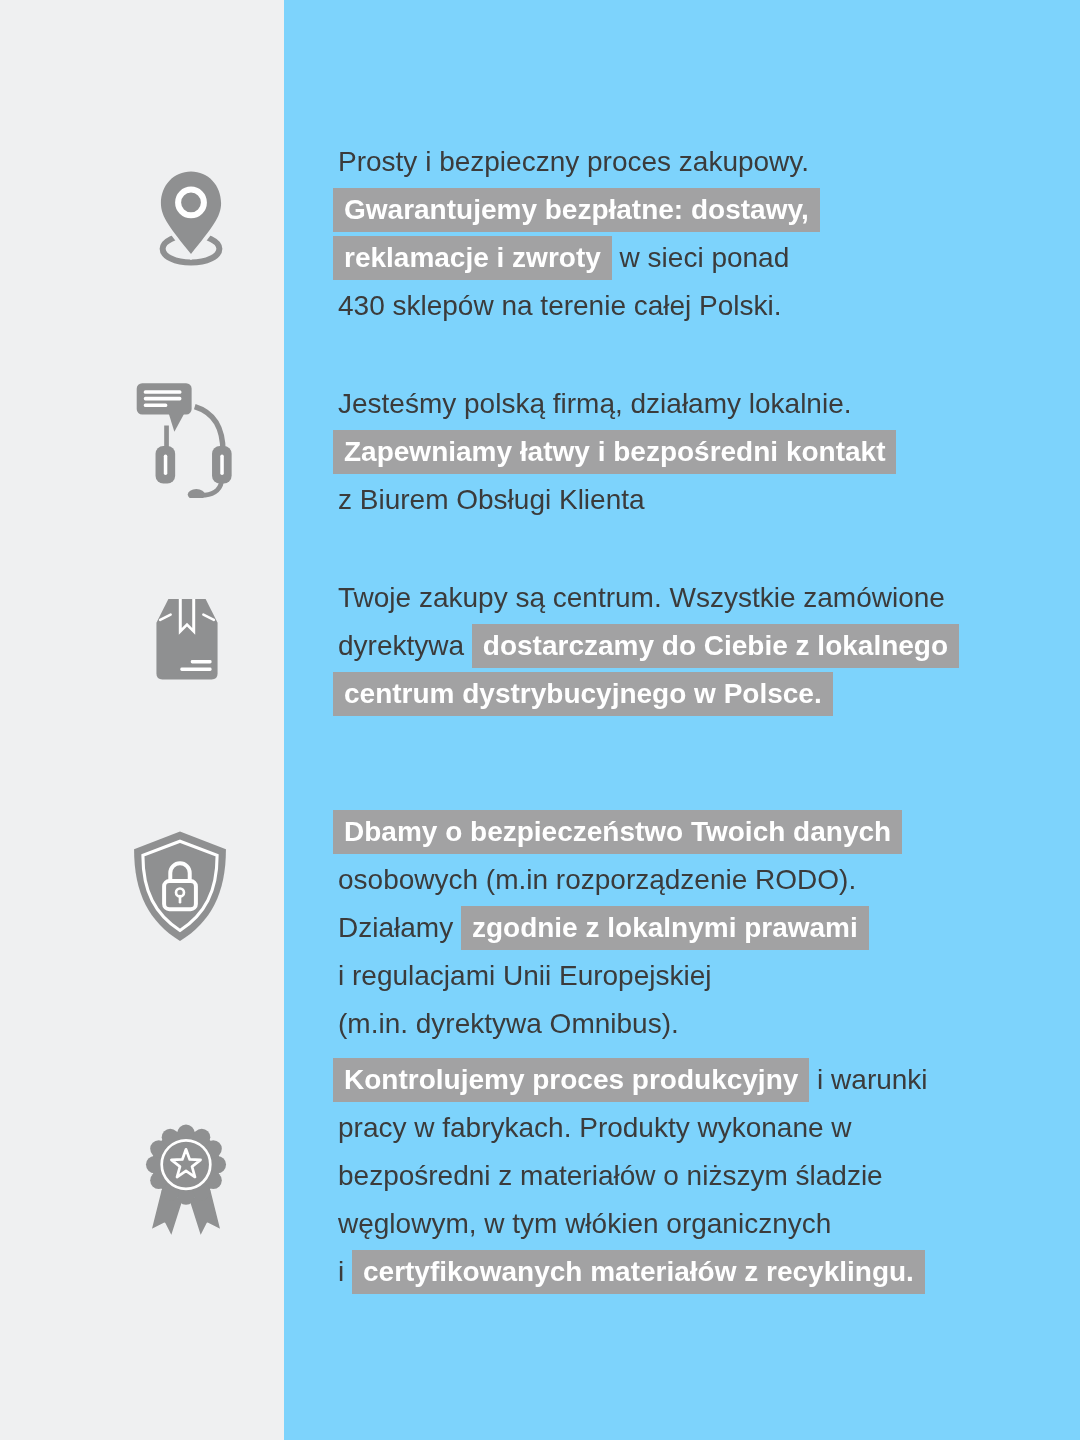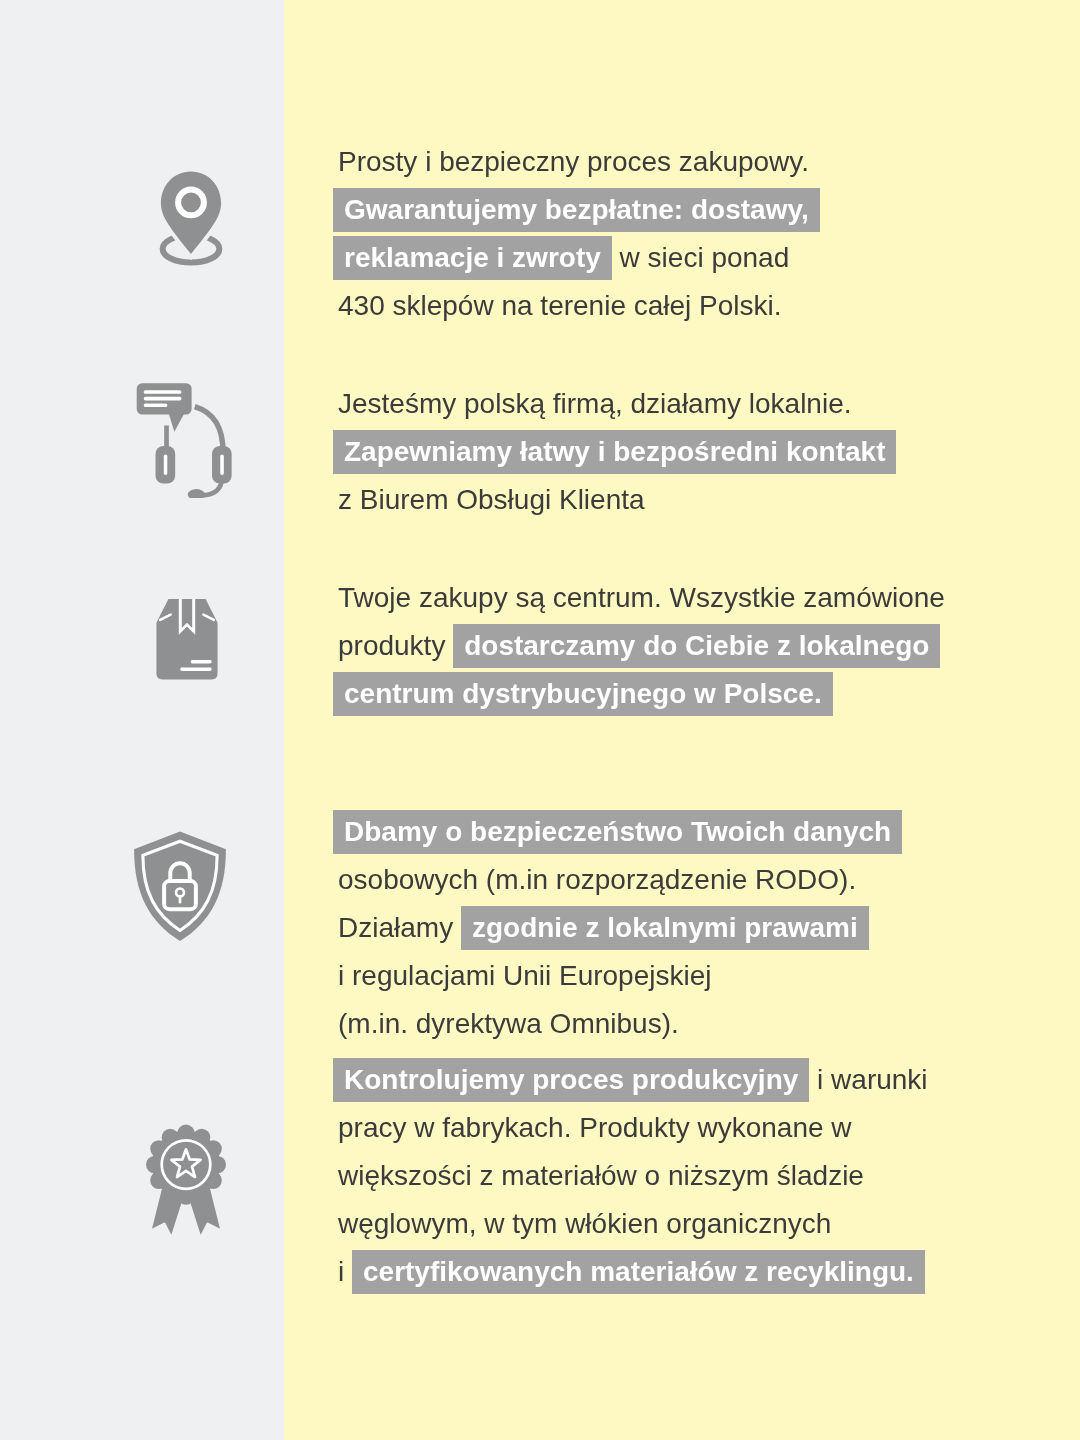--- a/index.html
+++ b/index.html
@@ -1,16 +1,16 @@
 <!DOCTYPE html>
 <html><head>
 <meta charset="utf-8">
 <style>
   html,body{margin:0;padding:0;background:#ffffff;}
-  .page{position:relative;width:1080px;height:1440px;background:#fef9c3;overflow:hidden;
+  .page{position:relative;width:1080px;height:1440px;background:#7dd3fc;overflow:hidden;
         font-family:"Liberation Sans",sans-serif;color:#3b3b3b;}
   .sidebar{position:absolute;left:0;top:0;width:284px;height:1440px;background:#eff0f1;}
   .icon{position:absolute;color:#8f9091;}
   .icon svg{display:block;width:100%;height:auto;}
   .i1{left:148px;top:168px;width:86px;}
   .i2{left:132px;top:380px;width:102px;}
   .i3{left:146px;top:590px;width:82px;}
   .i4{left:127px;top:828px;width:106px;}
   .i5{left:132px;top:1116px;width:108px;}
   .sec{position:absolute;left:331px;}
@@ -132,21 +132,21 @@
       <div class="line">
         <span class="seg">z Biurem Obsługi Klienta</span>
       </div>
     </section>
 
     <section class="sec s3">
       <div class="line">
         <span class="seg">Twoje zakupy są centrum. Wszystkie zamówione</span>
       </div>
       <div class="line">
-        <span class="seg">produkty </span>
+        <span class="seg">dyrektywa </span>
         <span class="seg hl">dostarczamy do Ciebie z lokalnego</span>
       </div>
       <div class="line hs">
         <span class="seg hl">centrum dystrybucyjnego w Polsce.</span>
       </div>
     </section>
 
     <section class="sec s4">
       <div class="line hs">
         <span class="seg hl">Dbamy o bezpieczeństwo Twoich danych</span>
@@ -168,21 +168,21 @@
 
     <section class="sec s5">
       <div class="line hs">
         <span class="seg hl">Kontrolujemy proces produkcyjny</span>
         <span class="seg"> i warunki</span>
       </div>
       <div class="line">
         <span class="seg">pracy w fabrykach. Produkty wykonane w</span>
       </div>
       <div class="line">
-        <span class="seg">większości z materiałów o niższym śladzie</span>
+        <span class="seg">bezpośredni z materiałów o niższym śladzie</span>
       </div>
       <div class="line">
         <span class="seg">węglowym, w tym włókien organicznych</span>
       </div>
       <div class="line">
         <span class="seg">i </span>
         <span class="seg hl">certyfikowanych materiałów z recyklingu.</span>
       </div>
     </section>
 

